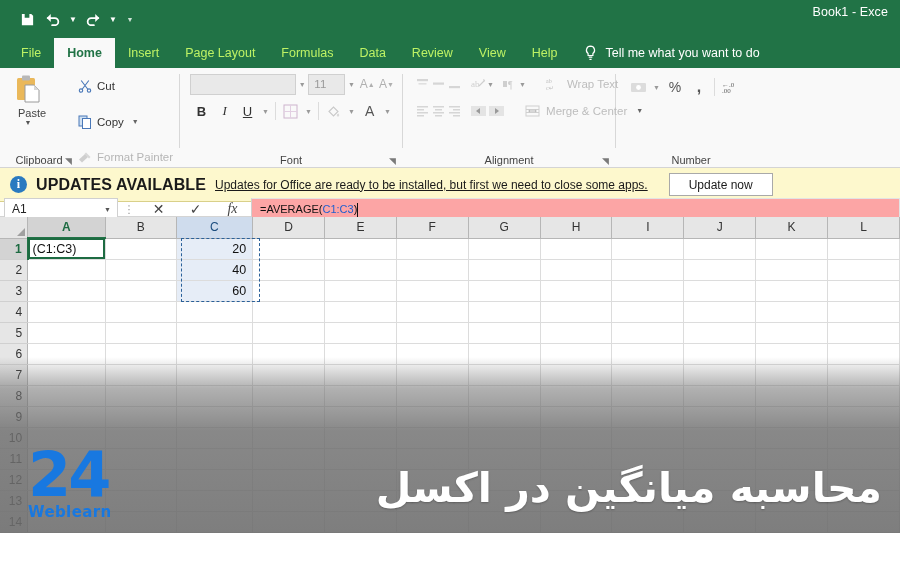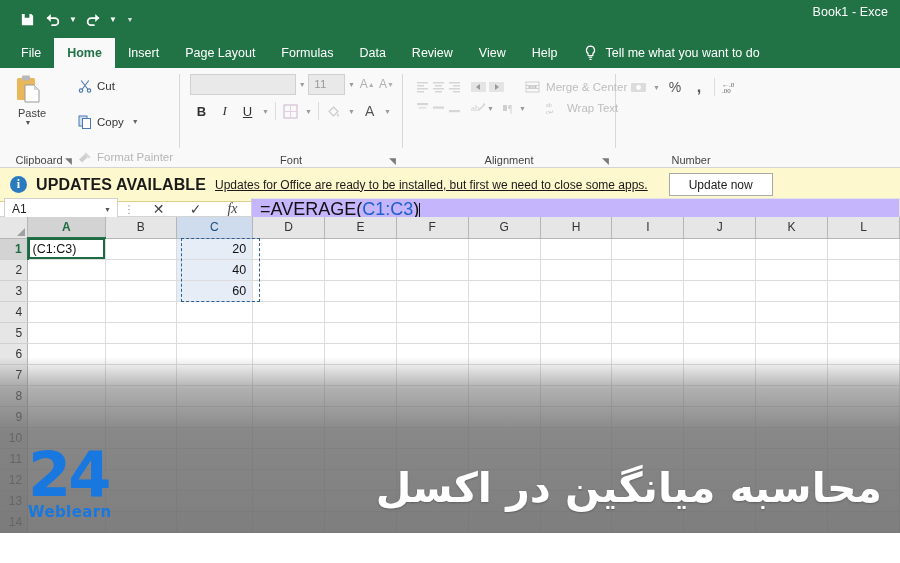--- a/index.html
+++ b/index.html
@@ -32,21 +32,21 @@
     letter-spacing: .1px;
   }
 
   
   .tabbar {
     height: 30px; background: #217346; display: flex; align-items: flex-end;
     padding-left: 8px; position: relative;
   }
   .tab {
     height: 30px; padding: 0 13px; display: flex; align-items: center;
-    color: #ffffff; font-size: 12.5px; white-space: nowrap;
+    color: #bef264; font-size: 12.5px; white-space: nowrap;
   }
   .tab.active { background: #f9f9f9; color: #217346; font-weight: 600; }
   .tellme {
     display: flex; align-items: center; gap: 8px; height: 30px;
     padding: 0 10px 0 14px; color: #ffffff; font-size: 12.5px; white-space: nowrap;
   }
   .bulb { width: 13px; height: 17px; }
 
   
   .ribbon {
@@ -140,22 +140,22 @@
     width: 114px; height: 22px; background: #fff; border: 1px solid #d0d0d0;
     display: flex; align-items: center; padding: 0 2px 0 7px;
     font-size: 12px; color: #222;
   }
   .namebox .nb-caret { margin-left: auto; font-size: 7px; color: #555; padding-right:4px;}
   .fb-dots { width: 22px; text-align: center; color: #9a9a9a; font-size: 11px; letter-spacing:0; line-height:8px;}
   .fb-btn { width: 37px; height: 24px; display:flex; align-items:center; justify-content:center; color:#444; font-size: 14px; }
   .fb-fx { font-family: "Liberation Serif", serif; font-style: italic; font-size: 14px; color: #444; }
   .fb-input {
     flex: 1; height: 22px; border: 1px solid #e3e3e3; border-left: 1px solid #d0d0d0;
-    background: #c4b5fd; display: flex; align-items: center; padding-left: 8px;
-    font-size: 18px; color: #111; position: relative;
+    background: #fca5a5; display: flex; align-items: center; padding-left: 8px;
+    font-size: 11px; color: #111; position: relative;
   }
   .ref-blue { color: #1f5fcf; }
   .caretbar {
     display: inline-block; width: 1px; height: 14px; background: #111;
     margin-left: 0px; position: relative; top: 1px;
   }
 
   
   .gridwrap { position: relative; height: 316px; background: #ffffff; overflow: hidden; }
   table.grid { border-collapse: collapse; table-layout: fixed; }
@@ -365,20 +365,63 @@
       <div class="group-label">
         <span>Font</span>
         <span class="dlg">◥</span>
       </div>
     </div>
 
     <div class="group-sep"></div>
 
     <div class="group g-align">
       <div class="group-body" style="flex-direction:column;padding-left:12px;">
+        <div class="al-row">
+          <div class="albtn">
+              <svg width="15" height="14" viewBox="0 0 15 14">
+                <rect x="2" y="2" width="11" height="2.2" fill="#d6d6d6"></rect>
+                <rect x="3.5" y="6" width="8" height="1.6" fill="#e0e0e0"></rect>
+              </svg>
+            </div>
+          <div class="albtn">
+              <svg width="15" height="14" viewBox="0 0 15 14">
+                <rect x="2" y="5.5" width="11" height="2.2" fill="#d6d6d6"></rect>
+              </svg>
+            </div>
+          <div class="albtn">
+              <svg width="15" height="14" viewBox="0 0 15 14">
+                <rect x="2" y="9" width="11" height="2.2" fill="#d6d6d6"></rect>
+              </svg>
+            </div>
+          <div class="vsep"></div>
+          <div class="albtn">
+              <svg width="16" height="14" viewBox="0 0 16 14">
+                <text x="1" y="10" font-size="9" fill="#cfcfcf" font-family="Liberation Serif">ab</text>
+                <path stroke="#cfcfcf" stroke-width="1.1" fill="none" d="M9 9 14 4"></path>
+                <path fill="#cfcfcf" d="m13 2 2.2 1.1L14 5.3z"></path>
+              </svg>
+            </div>
+          <div class="box-caret">▼</div>
+          <div class="vsep"></div>
+          <div class="albtn">
+              <svg width="16" height="14" viewBox="0 0 16 14">
+                <path fill="#cfcfcf" d="M1 4h4v6H1z"></path>
+                <text x="6" y="11" font-size="10" fill="#cfcfcf" font-family="Liberation Serif">¶</text>
+              </svg>
+            </div>
+          <div class="box-caret">▼</div>
+          <div class="vsep" style="height:42px;margin:0 6px;"></div>
+          <div class="altext">
+            <svg width="15" height="14" viewBox="0 0 15 14">
+                <text x="0" y="6" font-size="6" fill="#bdbdbd" font-family="Liberation Serif">ab</text>
+                <text x="0" y="13" font-size="6" fill="#bdbdbd" font-family="Liberation Serif">c↵</text>
+              </svg>
+            <span>Wrap Text</span>
+          </div>
+        </div>
         <div class="al-row two">
           <div class="albtn">
               <svg width="15" height="14" viewBox="0 0 15 14">
                 <g fill="#d6d6d6">
                   <rect x="2" y="2" width="11" height="1.5"></rect>
                   <rect x="2" y="5" width="7" height="1.5"></rect>
                   <rect x="2" y="8" width="11" height="1.5"></rect>
                   <rect x="2" y="11" width="7" height="1.5"></rect>
                 </g>
               </svg>
@@ -419,63 +462,20 @@
           <div class="vsep" style="height:22px;margin:0 6px;"></div>
           <div class="altext">
             <svg width="15" height="14" viewBox="0 0 15 14">
                 <rect x="1" y="2" width="13" height="10" fill="none" stroke="#cfcfcf" stroke-width="1"></rect>
                 <path stroke="#cfcfcf" stroke-width="1" d="M1 5.5h13M1 8.5h13"></path>
                 <path stroke="#bdbdbd" stroke-width="1.1" d="M4 7h7"></path>
                 <path fill="#bdbdbd" d="M3 7 5 5.6v2.8zM12 7 10 5.6v2.8z"></path>
               </svg>
             <span>Merge &amp; Center</span>
             <span class="mini-caret">▼</span>
-          </div>
-        </div>
-        <div class="al-row">
-          <div class="albtn">
-              <svg width="15" height="14" viewBox="0 0 15 14">
-                <rect x="2" y="2" width="11" height="2.2" fill="#d6d6d6"></rect>
-                <rect x="3.5" y="6" width="8" height="1.6" fill="#e0e0e0"></rect>
-              </svg>
-            </div>
-          <div class="albtn">
-              <svg width="15" height="14" viewBox="0 0 15 14">
-                <rect x="2" y="5.5" width="11" height="2.2" fill="#d6d6d6"></rect>
-              </svg>
-            </div>
-          <div class="albtn">
-              <svg width="15" height="14" viewBox="0 0 15 14">
-                <rect x="2" y="9" width="11" height="2.2" fill="#d6d6d6"></rect>
-              </svg>
-            </div>
-          <div class="vsep"></div>
-          <div class="albtn">
-              <svg width="16" height="14" viewBox="0 0 16 14">
-                <text x="1" y="10" font-size="9" fill="#cfcfcf" font-family="Liberation Serif">ab</text>
-                <path stroke="#cfcfcf" stroke-width="1.1" fill="none" d="M9 9 14 4"></path>
-                <path fill="#cfcfcf" d="m13 2 2.2 1.1L14 5.3z"></path>
-              </svg>
-            </div>
-          <div class="box-caret">▼</div>
-          <div class="vsep"></div>
-          <div class="albtn">
-              <svg width="16" height="14" viewBox="0 0 16 14">
-                <path fill="#cfcfcf" d="M1 4h4v6H1z"></path>
-                <text x="6" y="11" font-size="10" fill="#cfcfcf" font-family="Liberation Serif">¶</text>
-              </svg>
-            </div>
-          <div class="box-caret">▼</div>
-          <div class="vsep" style="height:42px;margin:0 6px;"></div>
-          <div class="altext">
-            <svg width="15" height="14" viewBox="0 0 15 14">
-                <text x="0" y="6" font-size="6" fill="#bdbdbd" font-family="Liberation Serif">ab</text>
-                <text x="0" y="13" font-size="6" fill="#bdbdbd" font-family="Liberation Serif">c↵</text>
-              </svg>
-            <span>Wrap Text</span>
           </div>
         </div>
       </div>
       <div class="group-label">
         <span>Alignment</span>
         <span class="dlg">◥</span>
       </div>
     </div>
 
     <div class="group-sep"></div>

